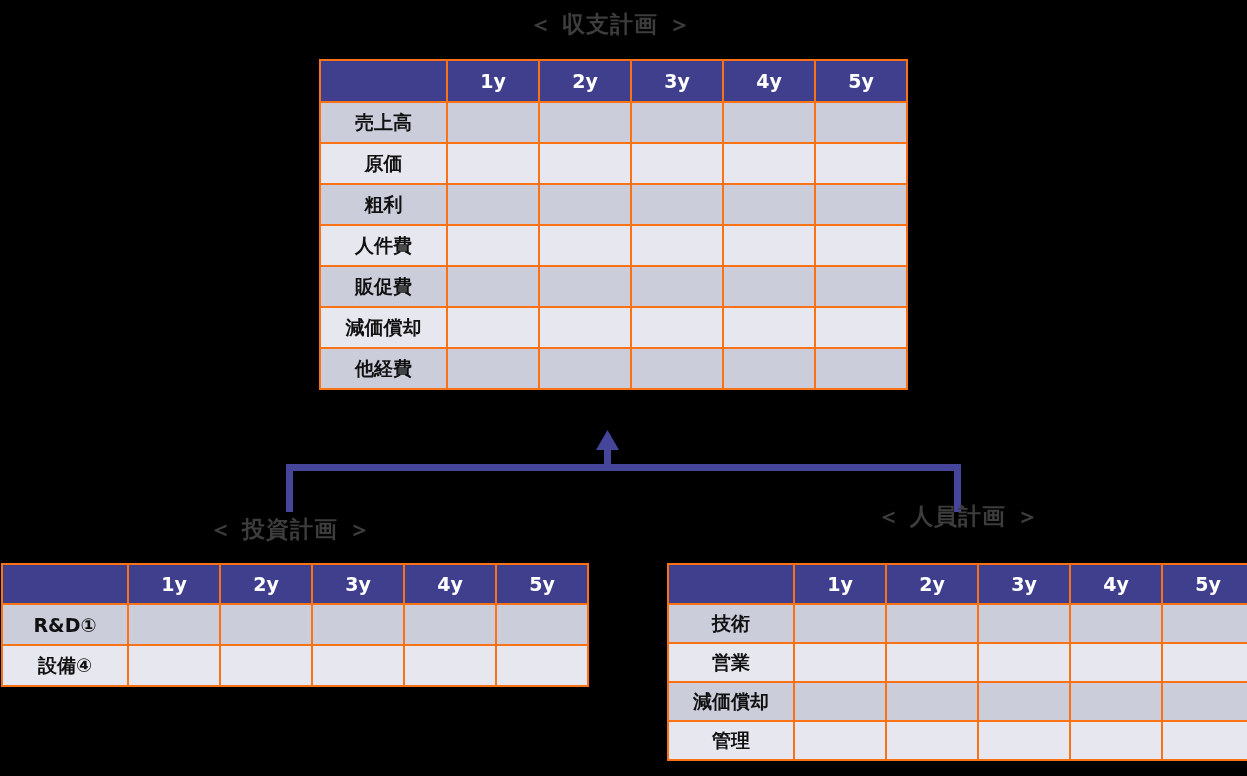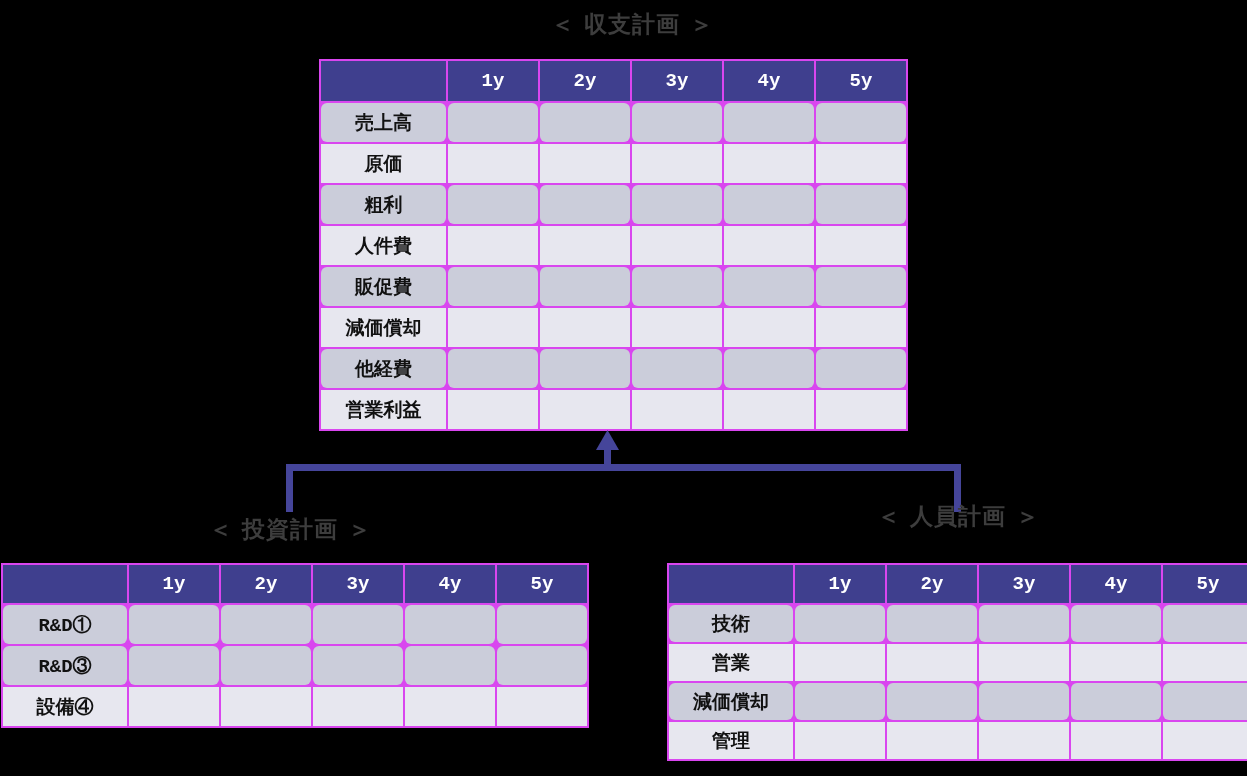--- a/index.html
+++ b/index.html
@@ -28,32 +28,31 @@
     user-select: none;
   }
   .section-title .bracket {
     font-weight: bold;
     letter-spacing: 0;
   }
   .section-title .title-text {
     padding: 0 10px;
   }
 
-  #title-income   { left: 532px; top: 13px;  width: 200px; text-align: center; }
+  #title-income   { left: 510px; top: 13px;  width: 200px; text-align: center; }
   #title-invest   { left: 190px; top: 518px; width: 200px; text-align: center; }
   #title-staff    { left: 858px; top: 505px; width: 200px; text-align: center; }
 
   
   .plan-table {
     position: absolute;
     border-collapse: separate;
     border-spacing: 2px;
-    background: #d946ef;
+    background: #f97316;
     table-layout: fixed;
-    font-family: Liberation Mono, monospace;
   }
   .plan-table th,
   .plan-table td {
     padding: 0;
     margin: 0;
     border: 0;
   }
   .plan-table thead th {
     background: #3f3f8e;
     color: #ffffff;
@@ -71,21 +70,21 @@
     font-size: 19px;
     text-align: center;
     vertical-align: middle;
     white-space: nowrap;
   }
   .plan-table tbody tr.odd  th,
   .plan-table tbody tr.odd  td { background: #ccced e; }
   .plan-table tbody tr.odd  th,
   .plan-table tbody tr.odd  td { background: #ccced9; }
   .plan-table tbody tr.odd  th,
-  .plan-table tbody tr.odd  td { background: #ccceda; border-radius: 6px; }
+  .plan-table tbody tr.odd  td { background: #ccceda; }
   .plan-table tbody tr.odd  th,
   .plan-table tbody tr.odd  td { background: #cbcdda; }
   .plan-table tbody tr.even th,
   .plan-table tbody tr.even td { background: #e7e7ef; }
 
   
   #table-income {
     left: 319px;
     top: 59px;
     width: 577px;
@@ -206,28 +205,20 @@
       <td></td>
     </tr>
     <tr class="odd">
       <th>他経費</th>
       <td></td>
       <td></td>
       <td></td>
       <td></td>
       <td></td>
     </tr>
-    <tr class="even">
-      <th>営業利益</th>
-      <td></td>
-      <td></td>
-      <td></td>
-      <td></td>
-      <td></td>
-    </tr>
   </tbody>
 </table>
 
 <svg id="connector" viewBox="0 0 1247 90" width="1247" height="90" xmlns="http://www.w3.org/2000/svg">
 
   <rect x="286" y="34" width="675" height="7" fill="#45459a"></rect>
 
   <rect x="286" y="34" width="7" height="48" fill="#45459a"></rect>
 
   <rect x="954" y="34" width="7" height="48" fill="#45459a"></rect>
@@ -262,28 +253,20 @@
   </thead>
   <tbody>
     <tr class="odd">
       <th>R&amp;D①</th>
       <td></td>
       <td></td>
       <td></td>
       <td></td>
       <td></td>
     </tr>
-    <tr class="odd">
-      <th>R&amp;D③</th>
-      <td></td>
-      <td></td>
-      <td></td>
-      <td></td>
-      <td></td>
-    </tr>
     <tr class="even">
       <th>設備④</th>
       <td></td>
       <td></td>
       <td></td>
       <td></td>
       <td></td>
     </tr>
   </tbody>
 </table>

